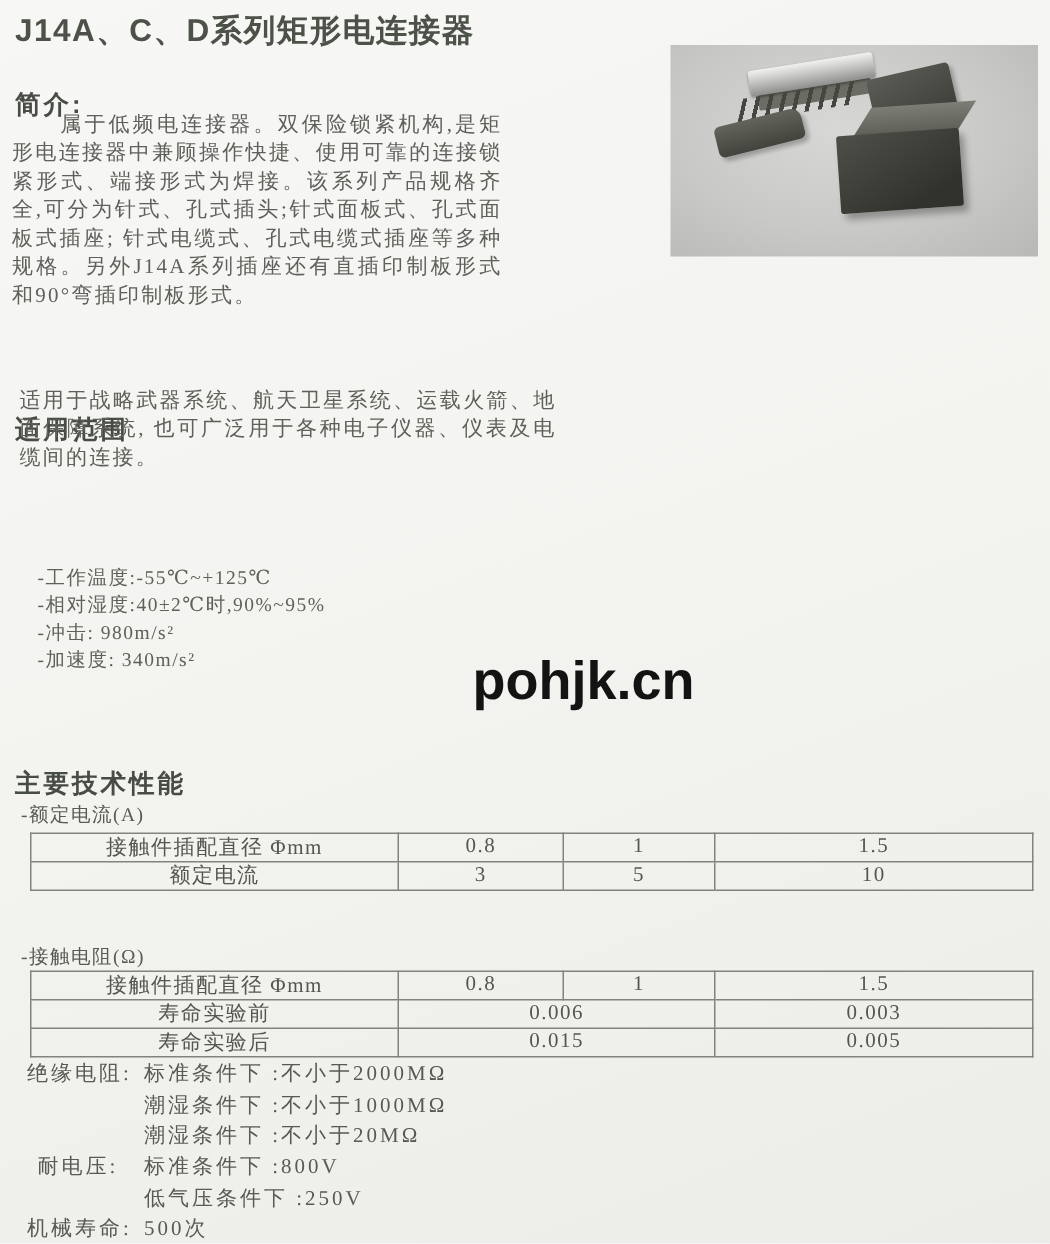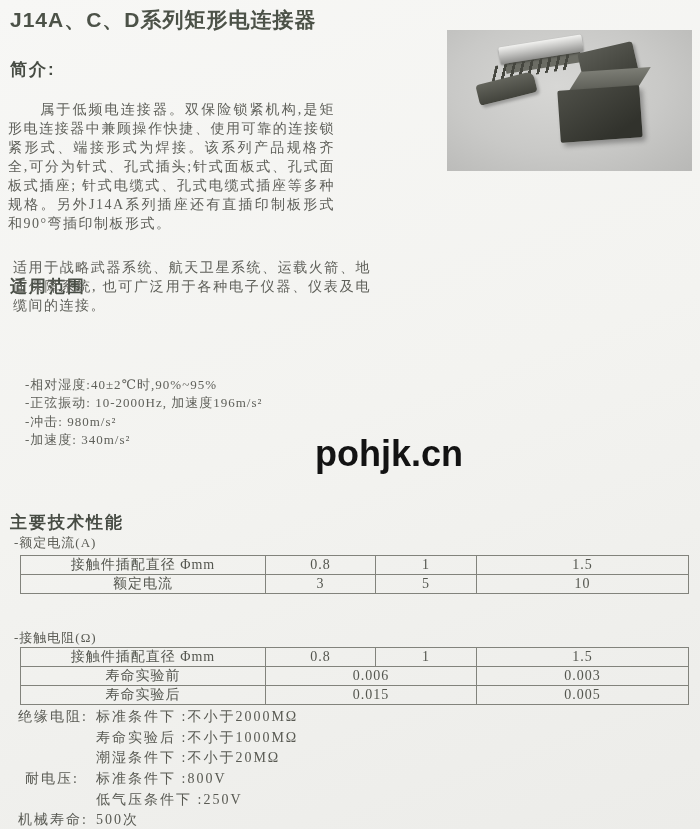--- a/index.html
+++ b/index.html
@@ -24,21 +24,21 @@
   }
   .intro-h { left: 10px; top: 58px; }
   .scope-h { left: 10px; top: 232px; margin-top: 43px; }
   .env-h   { left: 10px; top: 351px; }
   .perf-h  { left: 10px; top: 511px; }
   .bodytext {
     position: absolute; margin: 0;
     font-size: 14px; line-height: 19px; color: #5f605a;
     letter-spacing: 1.5px; text-align: justify;
   }
-  .intro-p { left: 8px;  top: 100px;  width: 327px; text-indent: 2.3em; }
+  .intro-p { left: 8px;  top: 74px;  width: 327px; text-indent: 2.3em; }
   .scope-p { left: 13px; top: 258px; width: 358px; }
   .env {
     position: absolute; left: 25px; top: 376px;
     font-size: 13px; line-height: 18.3px; color: #5f605a; letter-spacing: 1px;
   }
   .watermark {
     position: absolute; left: 303px; top: 421px; margin: 12px;
     font-family: "Liberation Sans", "DejaVu Sans", sans-serif;
     font-weight: bold; font-size: 36px; color: #131313; letter-spacing: 0;
   }
@@ -129,22 +129,22 @@
     <div class="ph-box-front"></div>
   </div>
 
   <h2 class="h intro-h">简介:</h2>
   <p class="bodytext intro-p">属于低频电连接器。双保险锁紧机构,是矩形电连接器中兼顾操作快捷、使用可靠的连接锁紧形式、端接形式为焊接。该系列产品规格齐全,可分为针式、孔式插头;针式面板式、孔式面板式插座; 针式电缆式、孔式电缆式插座等多种规格。另外J14A系列插座还有直插印制板形式和90°弯插印制板形式。</p>
 
   <h2 class="h scope-h">适用范围</h2>
   <p class="bodytext scope-p">适用于战略武器系统、航天卫星系统、运载火箭、地面保障系统, 也可广泛用于各种电子仪器、仪表及电缆间的连接。</p>
 
   <div class="env">
+    <div class="env-item">-工作温度:-55℃~+125℃</div>
     <div class="env-item">-相对湿度:40±2℃时,90%~95%</div>
-    <div class="env-item">-正弦振动: 10-2000Hz, 加速度196m/s²</div>
     <div class="env-item">-冲击: 980m/s²</div>
     <div class="env-item">-加速度: 340m/s²</div>
   </div>
 
   <div class="watermark">pohjk.cn</div>
 
   <h2 class="h perf-h">主要技术性能</h2>
 
   <div class="tbl-label lbl1">-额定电流(A)</div>
   <table class="tbl tbl1">
@@ -196,21 +196,21 @@
         <td>0.005</td>
       </tr>
     </tbody>
   </table>
 
   <div class="specs">
     <div class="spec-row">
       <span class="spec-label">绝缘电阻:</span><span class="spec-val">标准条件下 :不小于2000MΩ</span>
     </div>
     <div class="spec-row">
-      <span class="spec-label"></span><span class="spec-val">寿命实验后 :不小于1000MΩ</span>
+      <span class="spec-label"></span><span class="spec-val">潮湿条件下 :不小于1000MΩ</span>
     </div>
     <div class="spec-row">
       <span class="spec-label"></span><span class="spec-val">潮湿条件下 :不小于20MΩ</span>
     </div>
     <div class="spec-row">
       <span class="spec-label indented">耐电压:</span><span class="spec-val">标准条件下 :800V</span>
     </div>
     <div class="spec-row">
       <span class="spec-label"></span><span class="spec-val">低气压条件下  :250V</span>
     </div>

